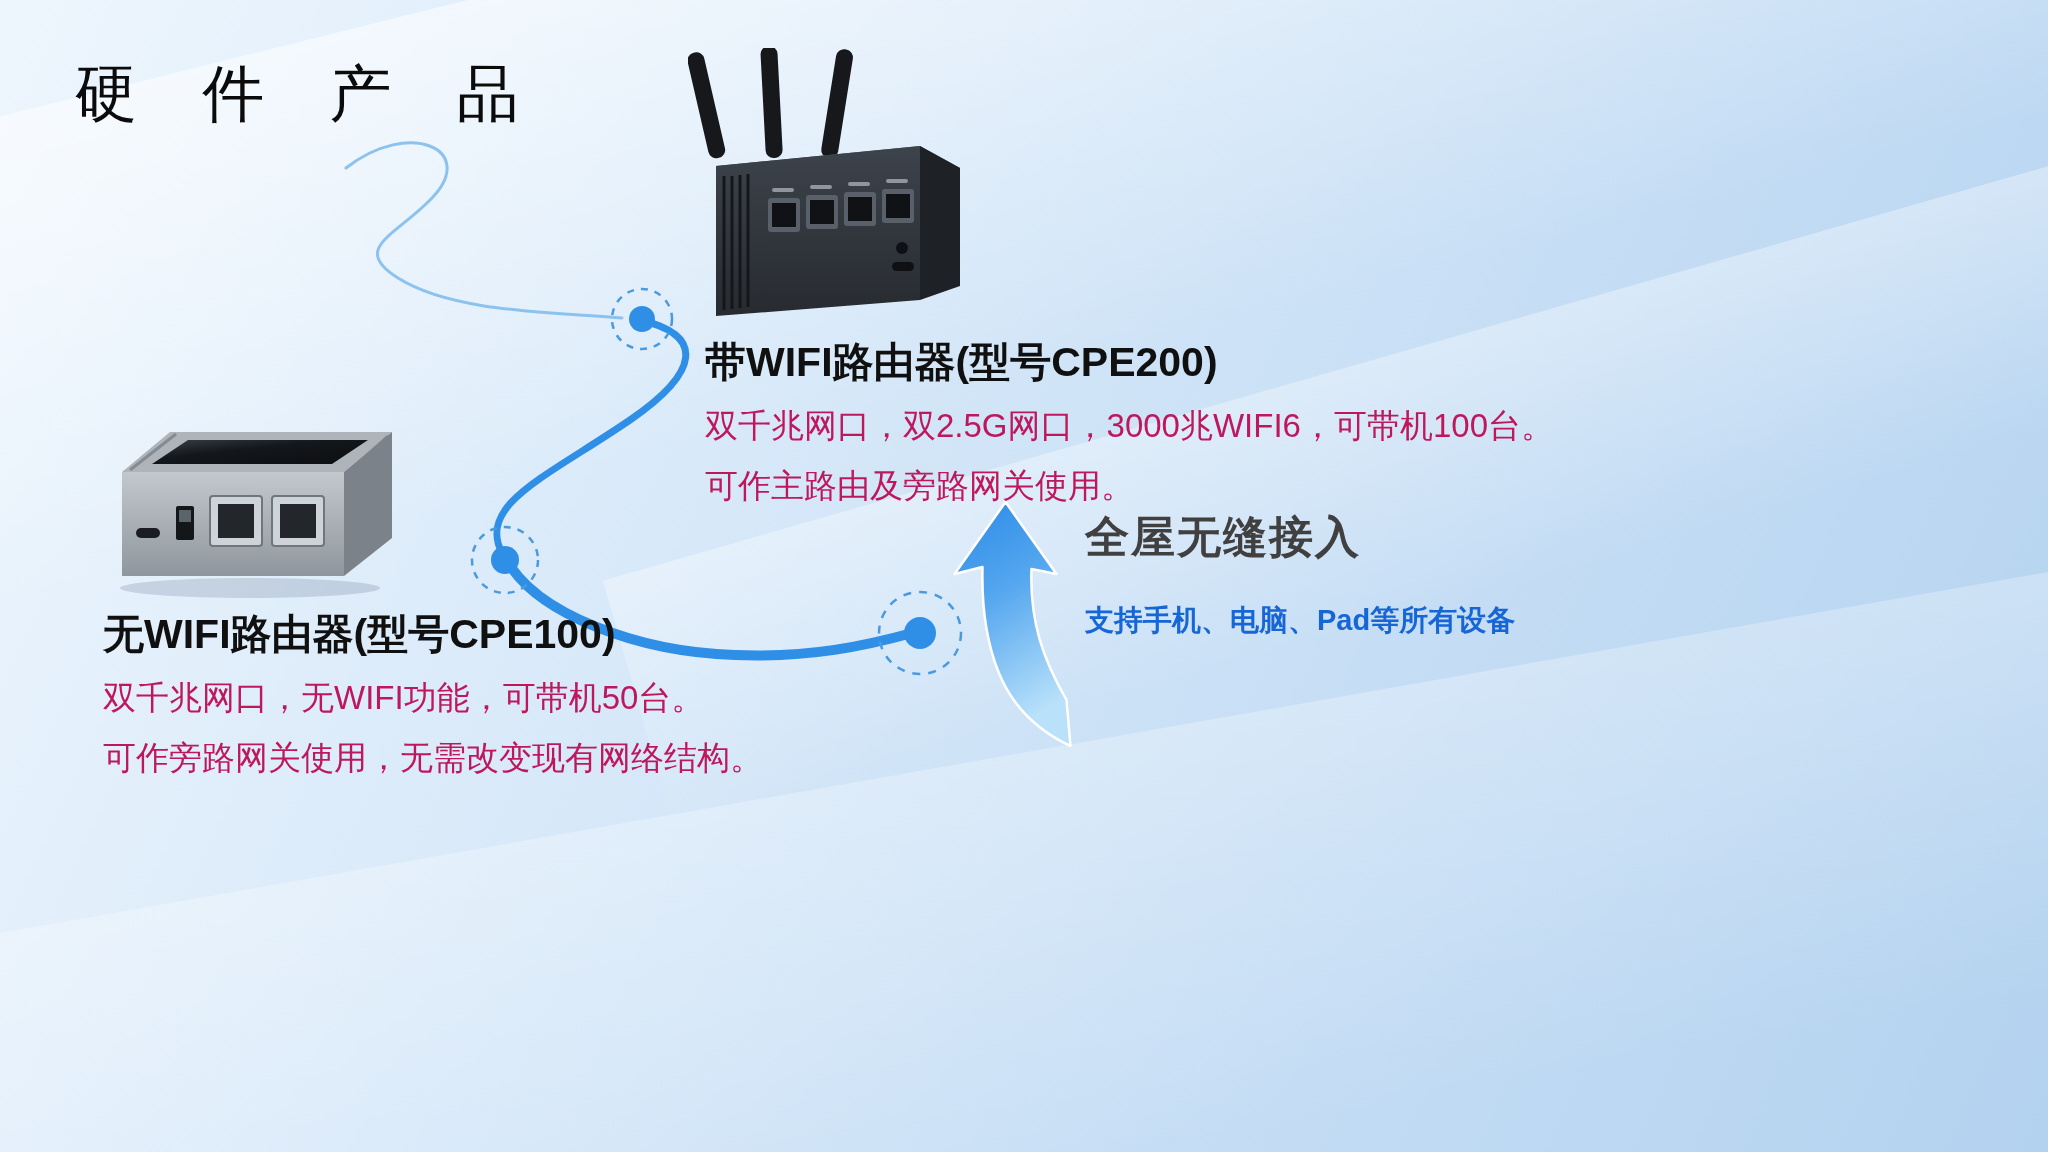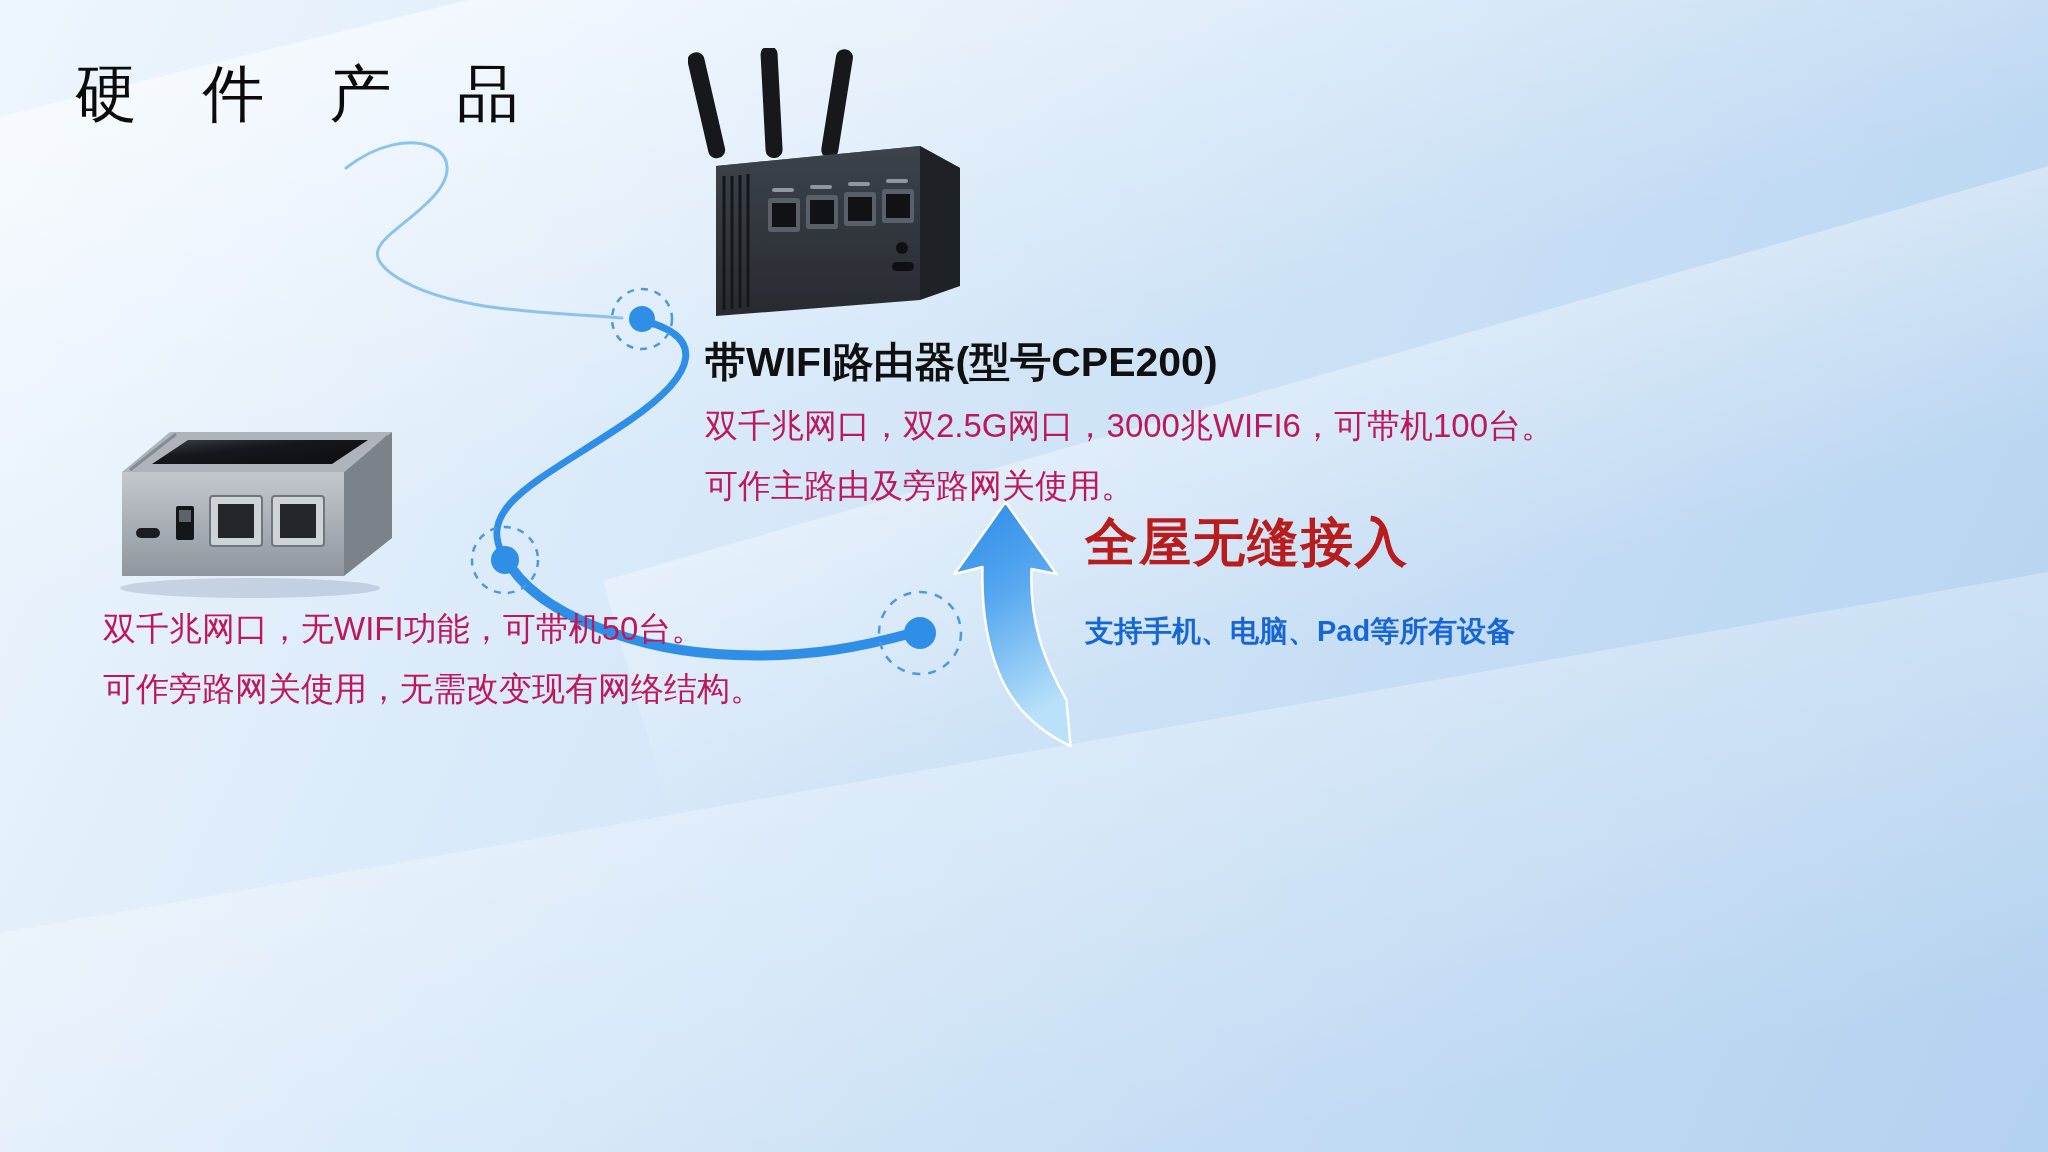--- a/index.html
+++ b/index.html
@@ -38,21 +38,21 @@
   .overlay-svg{position:absolute;left:0;top:0;width:2048px;height:1152px;pointer-events:none;}
 
   .text-block{position:absolute;}
   .product-name{font-size:41px;font-weight:700;color:#101010;margin:0 0 14px 0;}
   .product-desc{font-size:33px;font-weight:400;color:#be185d;margin:0 0 15px 0;}
 
   .cpe200-text{left:705px;top:335px;}
   .cpe100-text{left:103px;top:607px;}
 
   .benefits{position:absolute;left:1085px;top:508px;}
-  .benefit-headline{font-size:52px;font-weight:700;color:#b91c1c;margin:0 0 34px 0;letter-spacing:2px;}
+  .benefit-headline{font-size:44px;font-weight:700;color:#404040;margin:0 0 34px 0;letter-spacing:2px;}
   .benefit-point{font-size:29px;font-weight:700;color:#1766d6;margin:0 0 22px 0;}
 
   .up-arrow-wrap{position:absolute;left:948px;top:500px;width:135px;height:255px;}
 </style>
 </head>
 <body>
 
 <div class="streak streak-1"></div>
 <div class="streak streak-2"></div>
 <div class="streak streak-3"></div>
@@ -181,20 +181,21 @@
   </svg>
 </div>
 
 <div class="text-block cpe200-text">
   <p class="product-name">带WIFI路由器(型号CPE200)</p>
   <p class="product-desc">双千兆网口，双2.5G网口，3000兆WIFI6，可带机100台。</p>
   <p class="product-desc">可作主路由及旁路网关使用。</p>
 </div>
 
 <div class="text-block cpe100-text">
+  <p class="product-name">无WIFI路由器(型号CPE100)</p>
   <p class="product-desc">双千兆网口，无WIFI功能，可带机50台。</p>
   <p class="product-desc">可作旁路网关使用，无需改变现有网络结构。</p>
 </div>
 
 <div class="up-arrow-wrap">
   <svg viewBox="0 0 130 255" width="135" height="255">
     <defs>
       <linearGradient id="g-arrow" x1="0" y1="0" x2="0.3" y2="1">
         <stop offset="0" stop-color="#2b8ae6"></stop>
         <stop offset="0.45" stop-color="#55a7ef"></stop>

